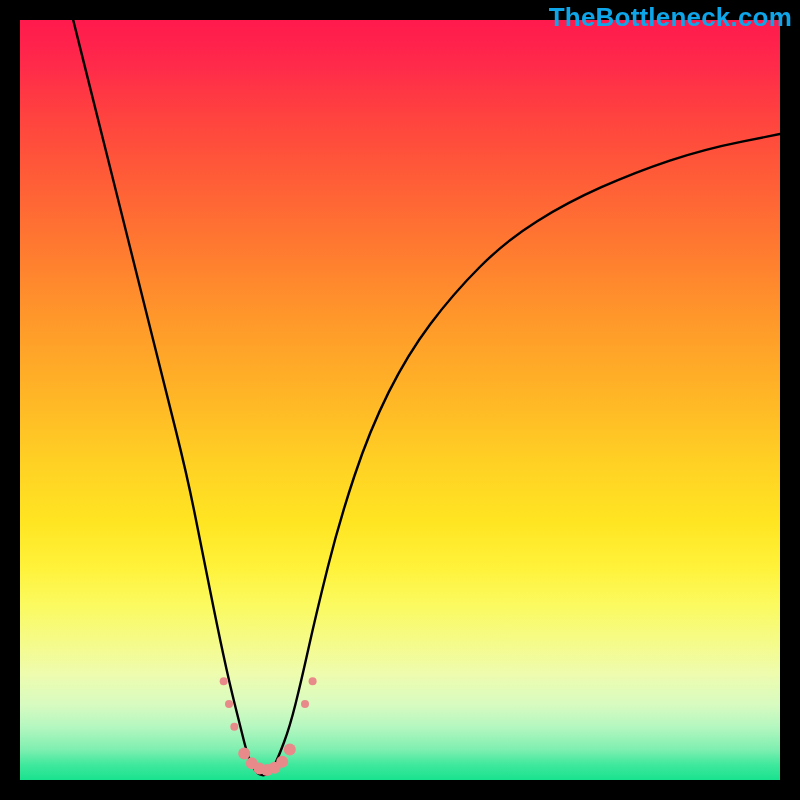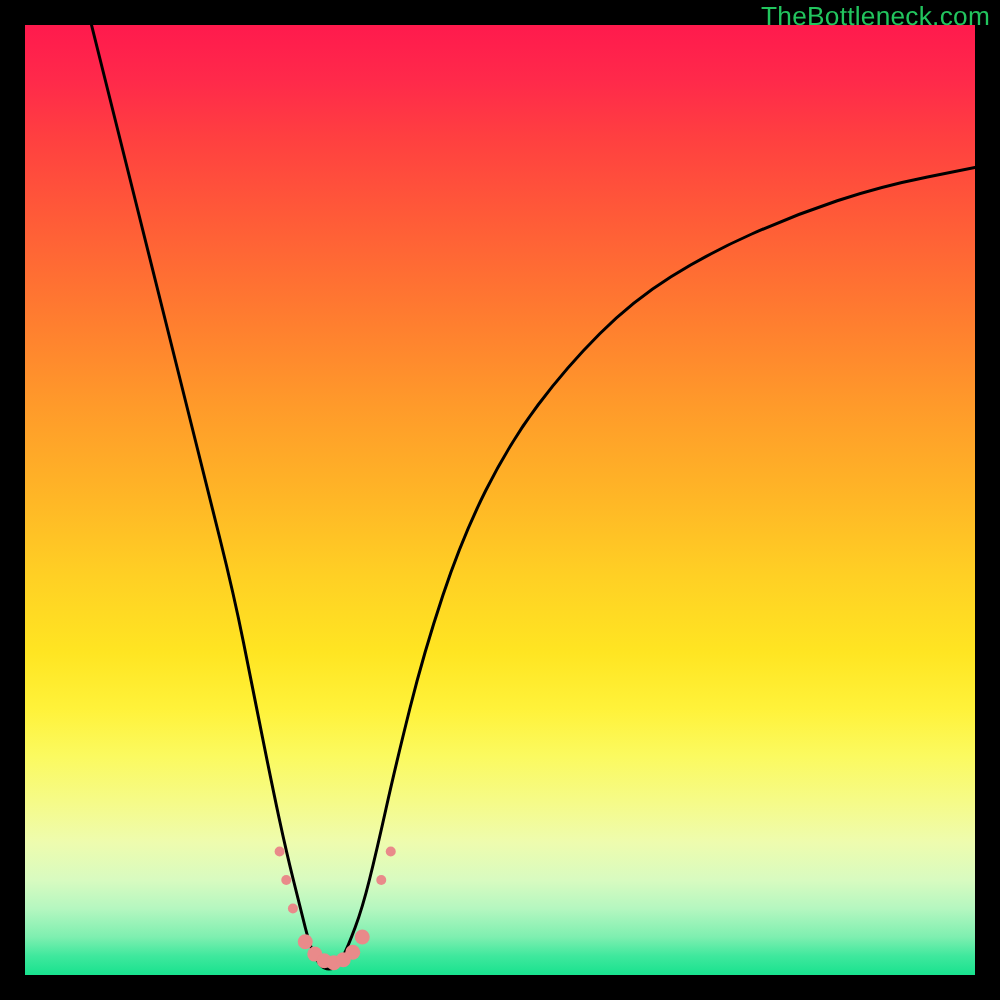--- a/index.html
+++ b/index.html
@@ -42,23 +42,23 @@
       #d8fbc0 90%,
       #b5f7c0 93%,
       #7eefb0 96%,
       #3fe89d 98%,
       #18e28e 100%);
   }
   .watermark {
     position: absolute;
     top: 2px;
     right: 8px;
-    color: #22c55e;
-    font-size: 21px;
-    font-weight: 400;
+    color: #0ea5e9;
+    font-size: 26px;
+    font-weight: 700;
     letter-spacing: 0.2px;
   }
   svg.curve {
     position: absolute;
     left: 0;
     top: 0;
     width: 760px;
     height: 760px;
   }
 </style>

